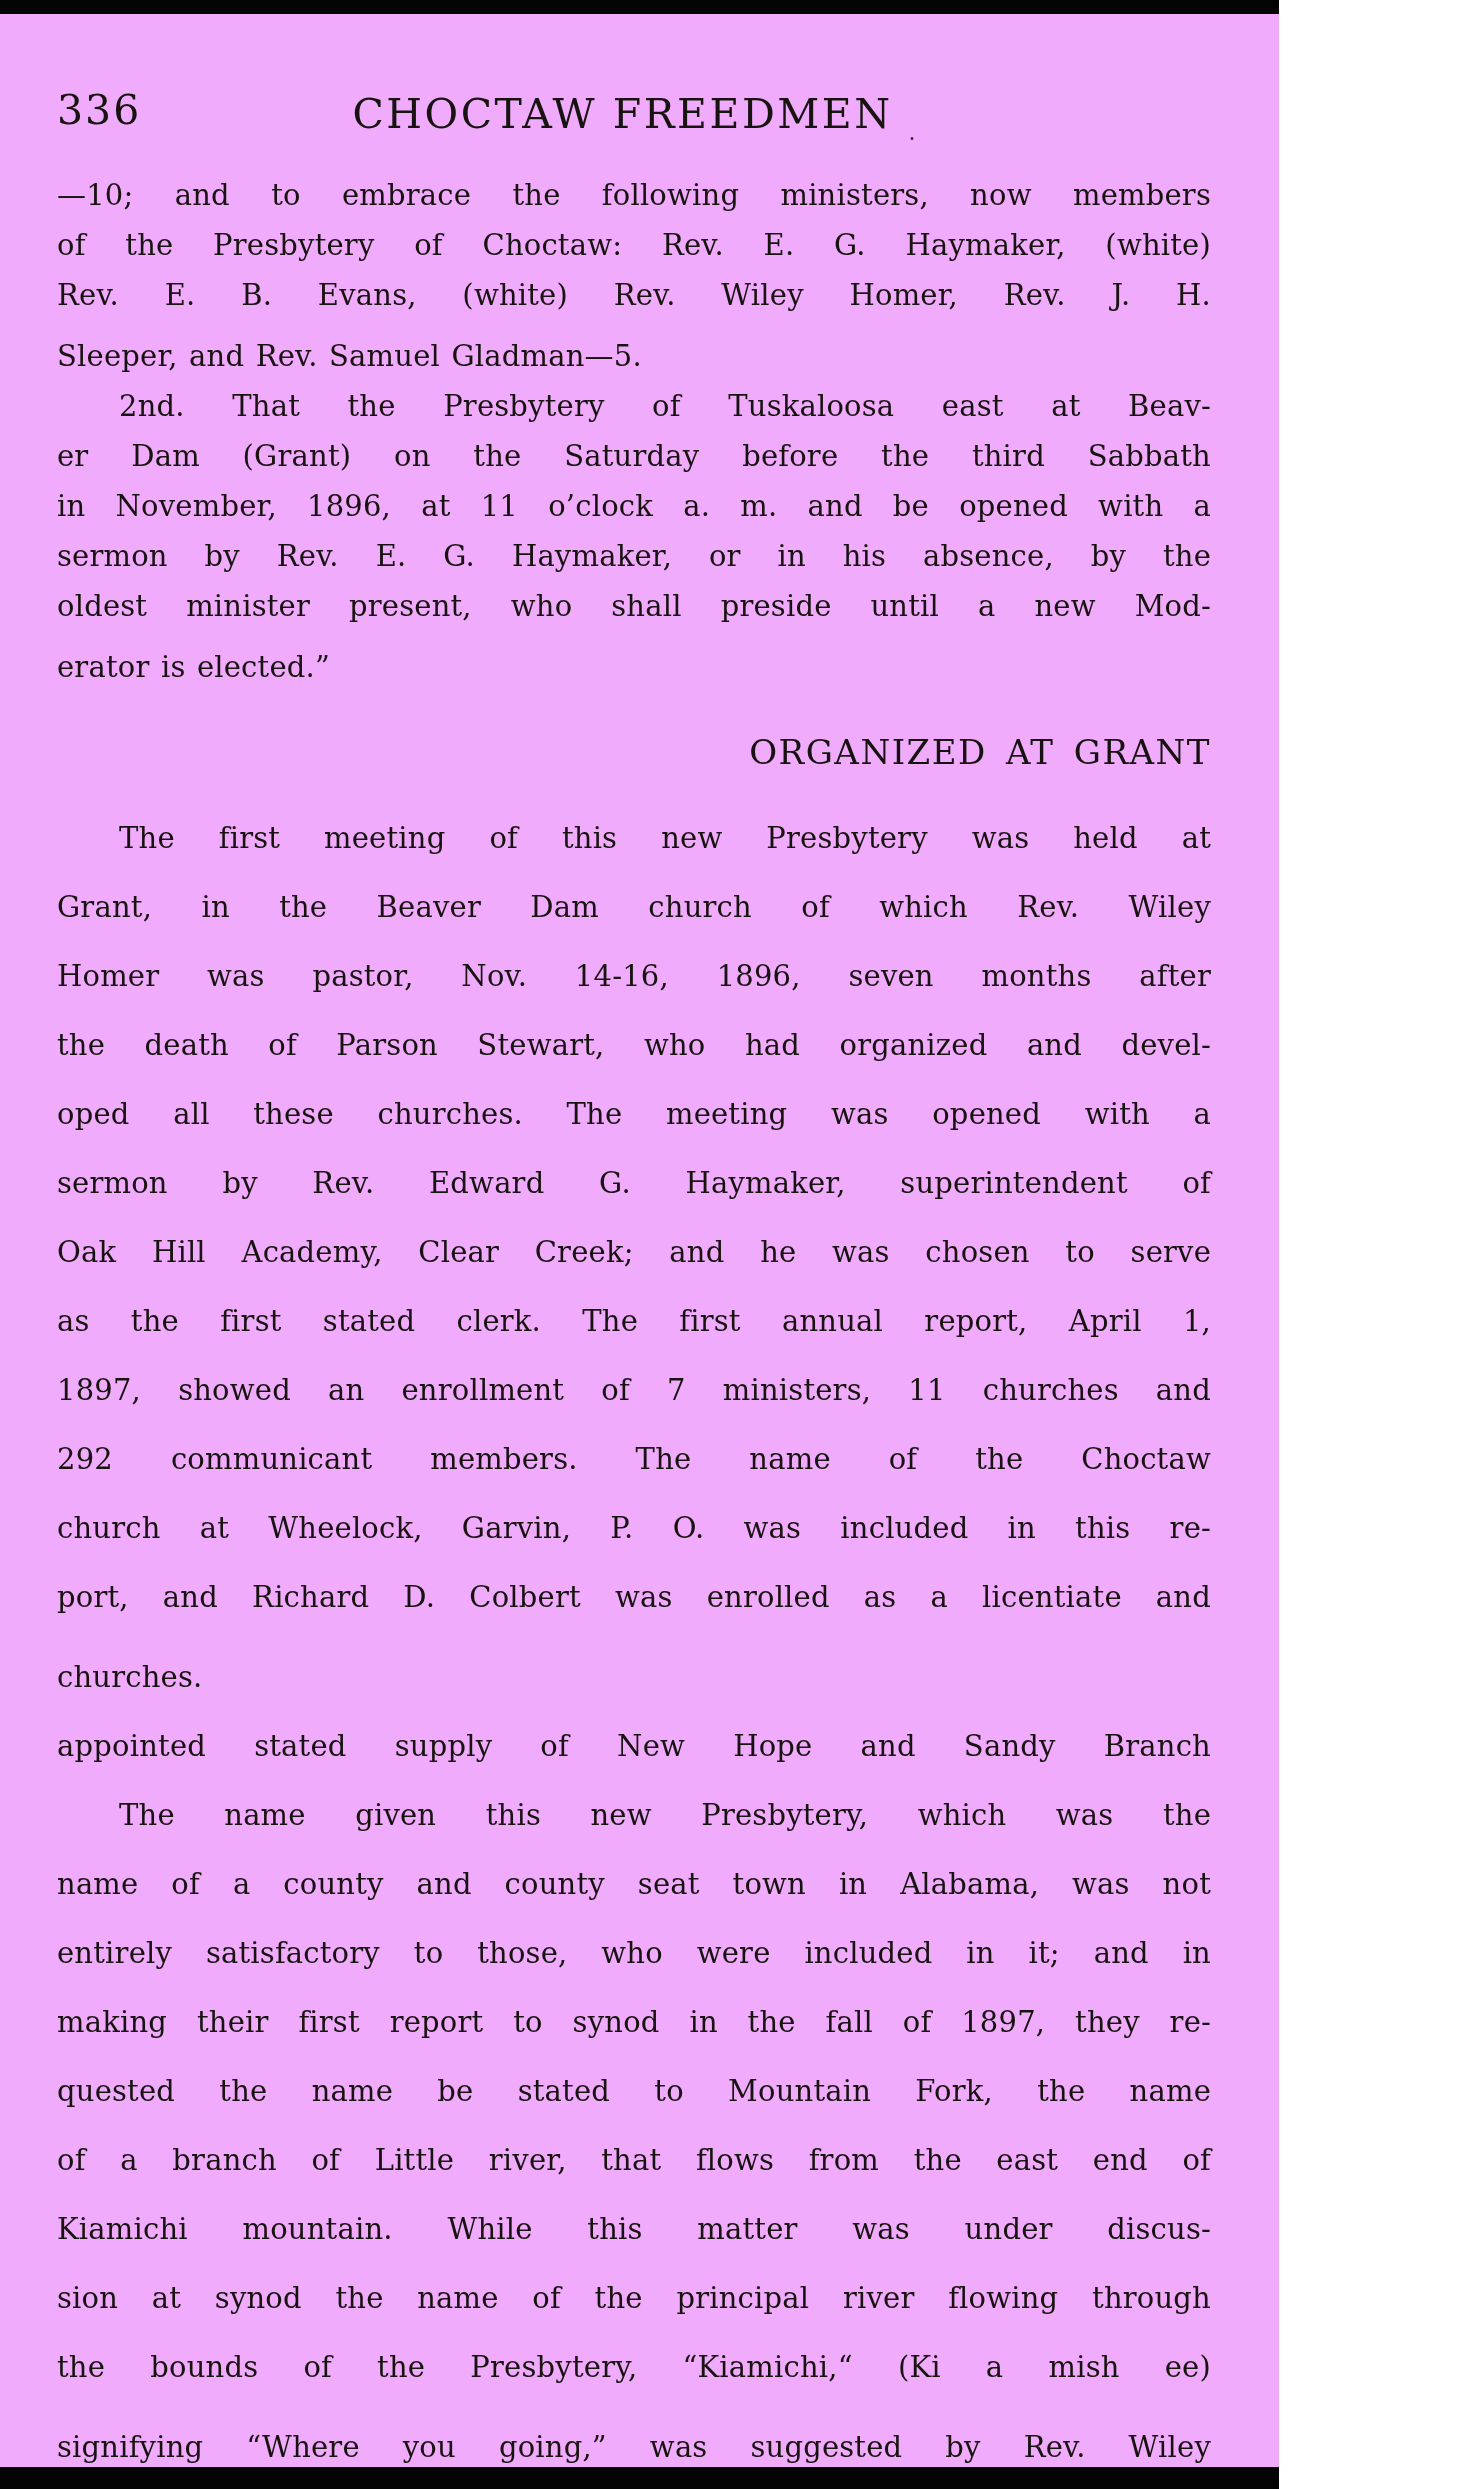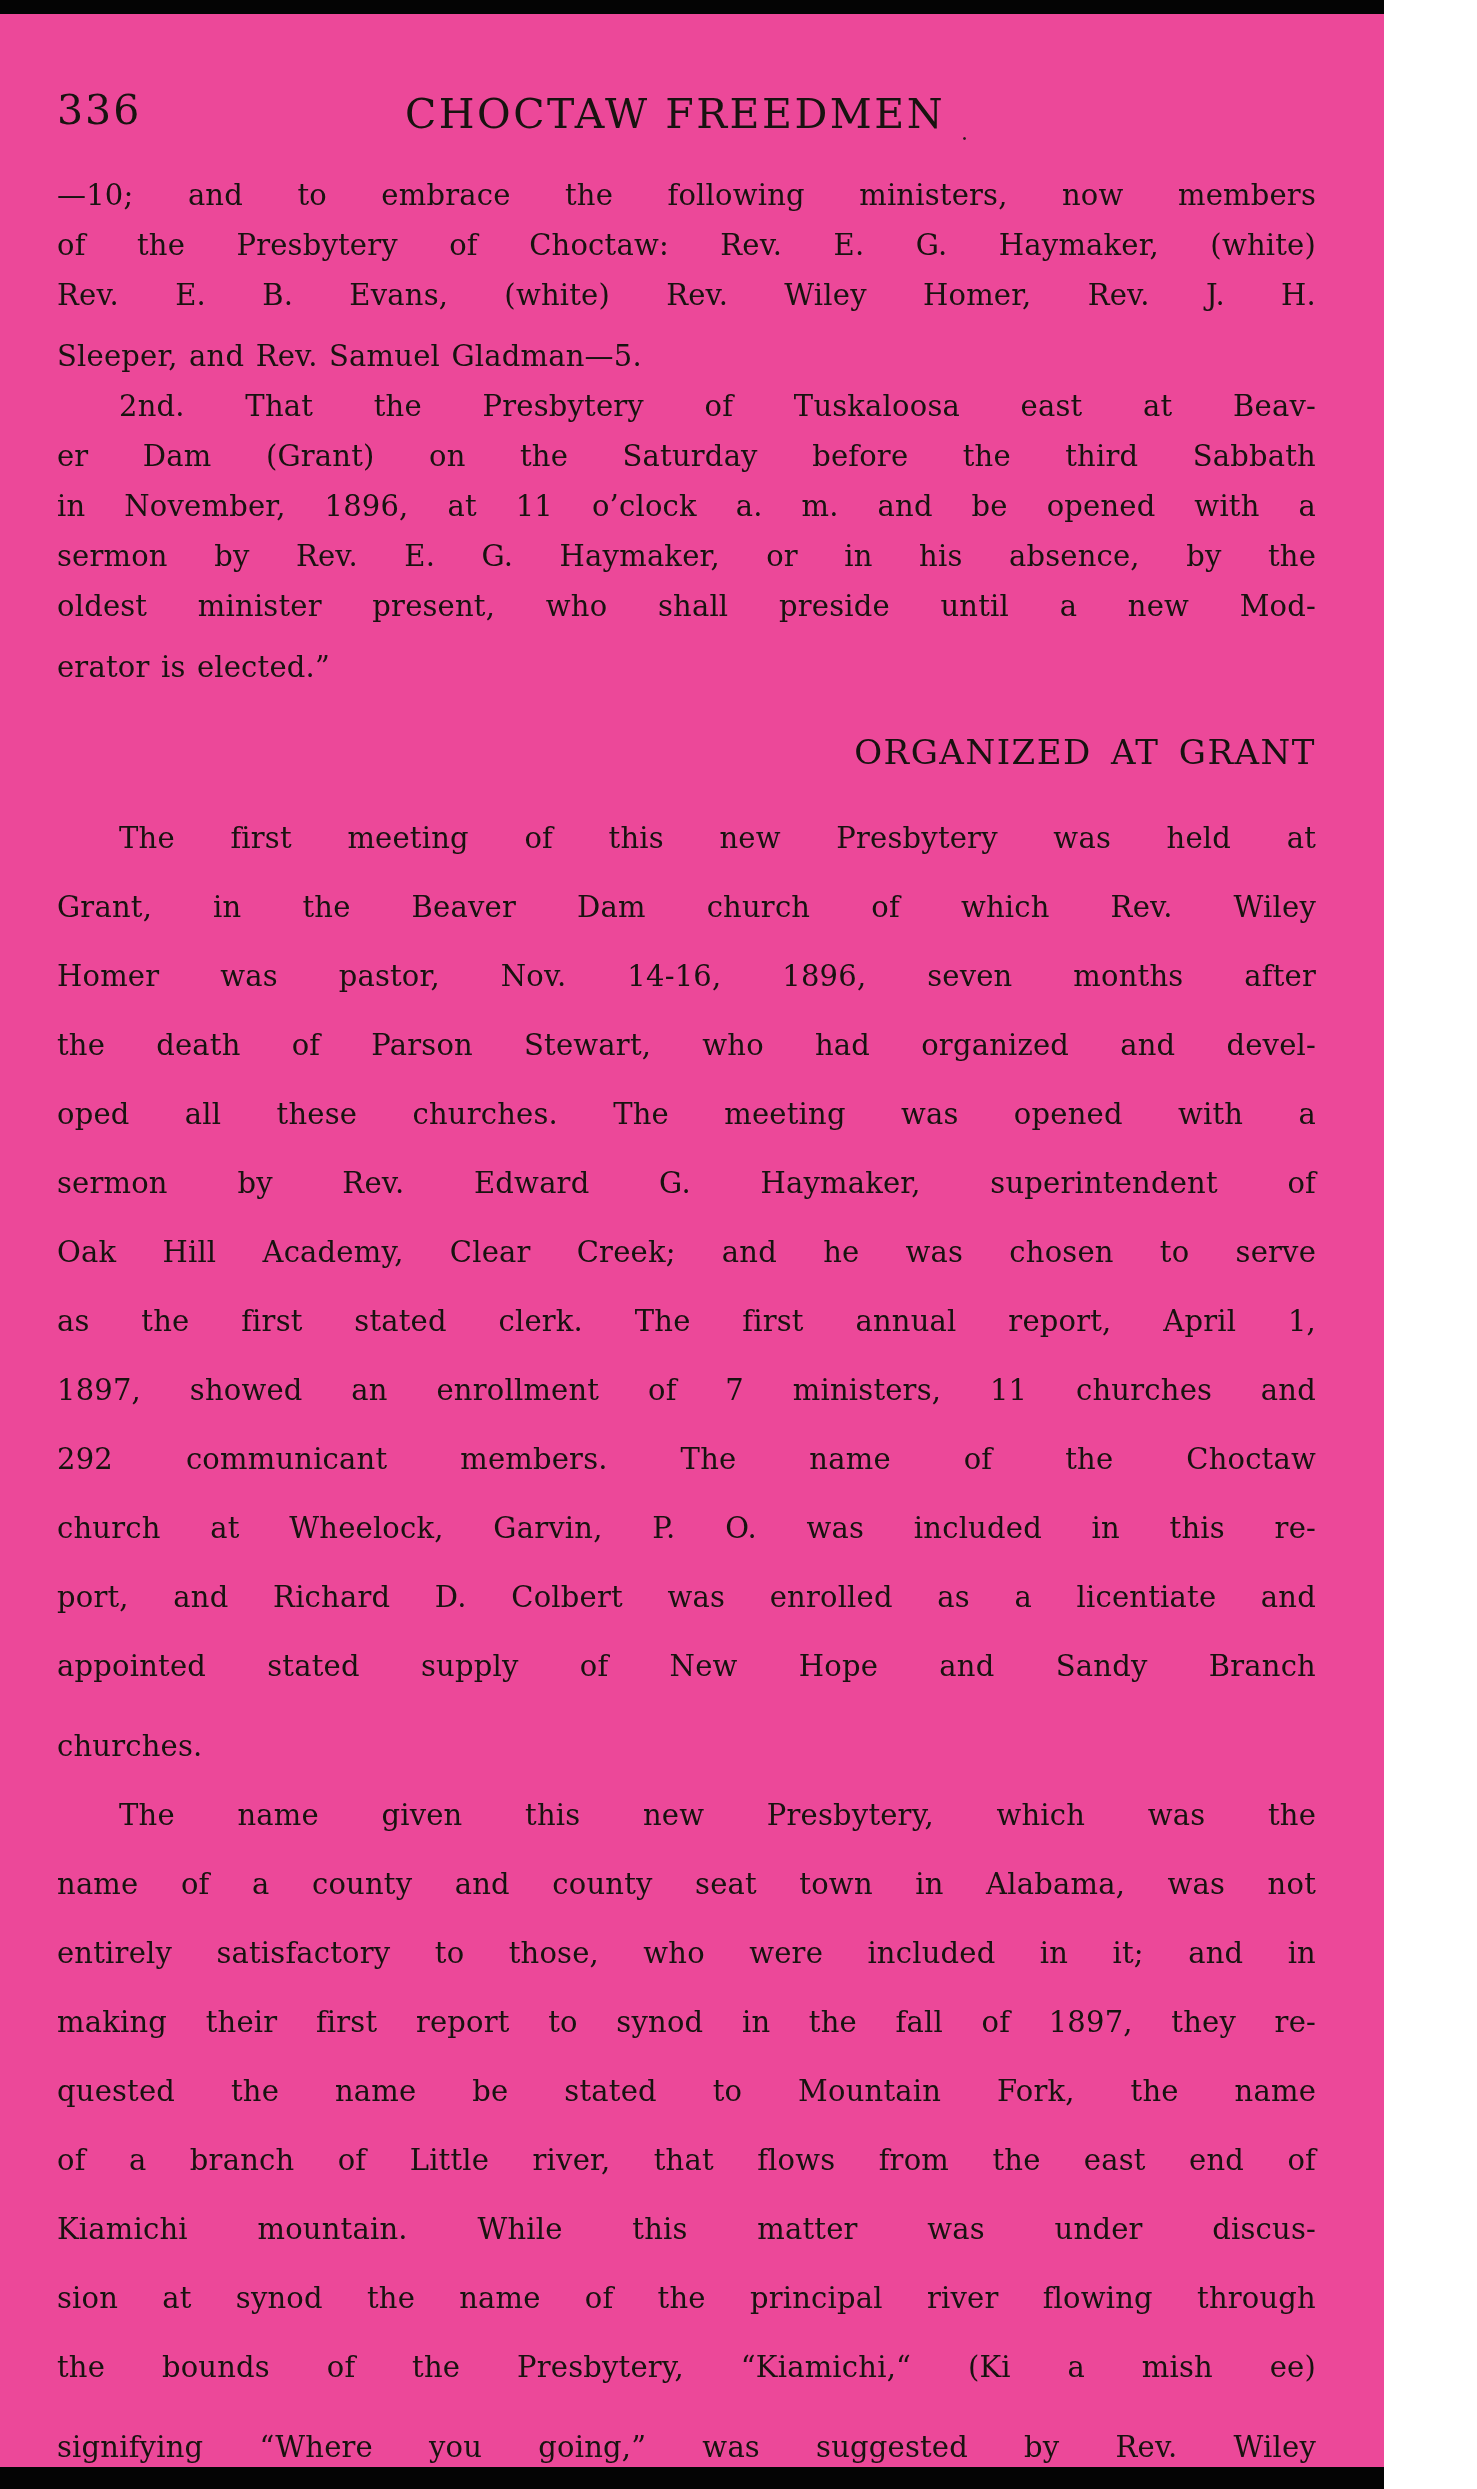--- a/index.html
+++ b/index.html
@@ -1,22 +1,22 @@
 <!DOCTYPE html>
 <html><head>
 <meta charset="utf-8">
 <style>
   html, body { margin: 0; padding: 0; }
   body { background: #ffffff; }
 
   .page {
     position: relative;
-    width: 1384px;
+    width: 1279px;
     height: 2489px;
-    background: #ec4899;
+    background: #f0abfc;
     overflow: hidden;
     font-family: "DejaVu Serif", serif;
     color: #181310;
   }
 
   .scan-bar { position: absolute; left: 0; width: 100%; background: #040404; }
   .scan-bar.top    { top: 0; height: 14px; }
   .scan-bar.bottom { bottom: 0; height: 22px; }
 
   .content {
@@ -117,22 +117,22 @@
         <div class="line">Homer was pastor, Nov. 14-16, 1896, seven months after</div>
         <div class="line">the death of Parson Stewart, who had organized and devel-</div>
         <div class="line">oped all these churches. The meeting was opened with a</div>
         <div class="line">sermon by Rev. Edward G. Haymaker, superintendent of</div>
         <div class="line">Oak Hill Academy, Clear Creek; and he was chosen to serve</div>
         <div class="line">as the first stated clerk. The first annual report, April 1,</div>
         <div class="line">1897, showed an enrollment of 7 ministers, 11 churches and</div>
         <div class="line">292 communicant members. The name of the Choctaw</div>
         <div class="line">church at Wheelock, Garvin, P. O. was included in this re-</div>
         <div class="line">port, and Richard D. Colbert was enrolled as a licentiate and</div>
+        <div class="line last">churches.</div>
         <div class="line">appointed stated supply of New Hope and Sandy Branch</div>
-        <div class="line last">churches.</div>
       </div>
 
     <div class="para s2 indent justify-last">
         <div class="line first">The name given this new Presbytery, which was the</div>
         <div class="line">name of a county and county seat town in Alabama, was not</div>
         <div class="line">entirely satisfactory to those, who were included in it; and in</div>
         <div class="line">making their first report to synod in the fall of 1897, they re-</div>
         <div class="line">quested the name be stated to Mountain Fork, the name</div>
         <div class="line">of a branch of Little river, that flows from the east end of</div>
         <div class="line">Kiamichi mountain.  While this matter was under discus-</div>

